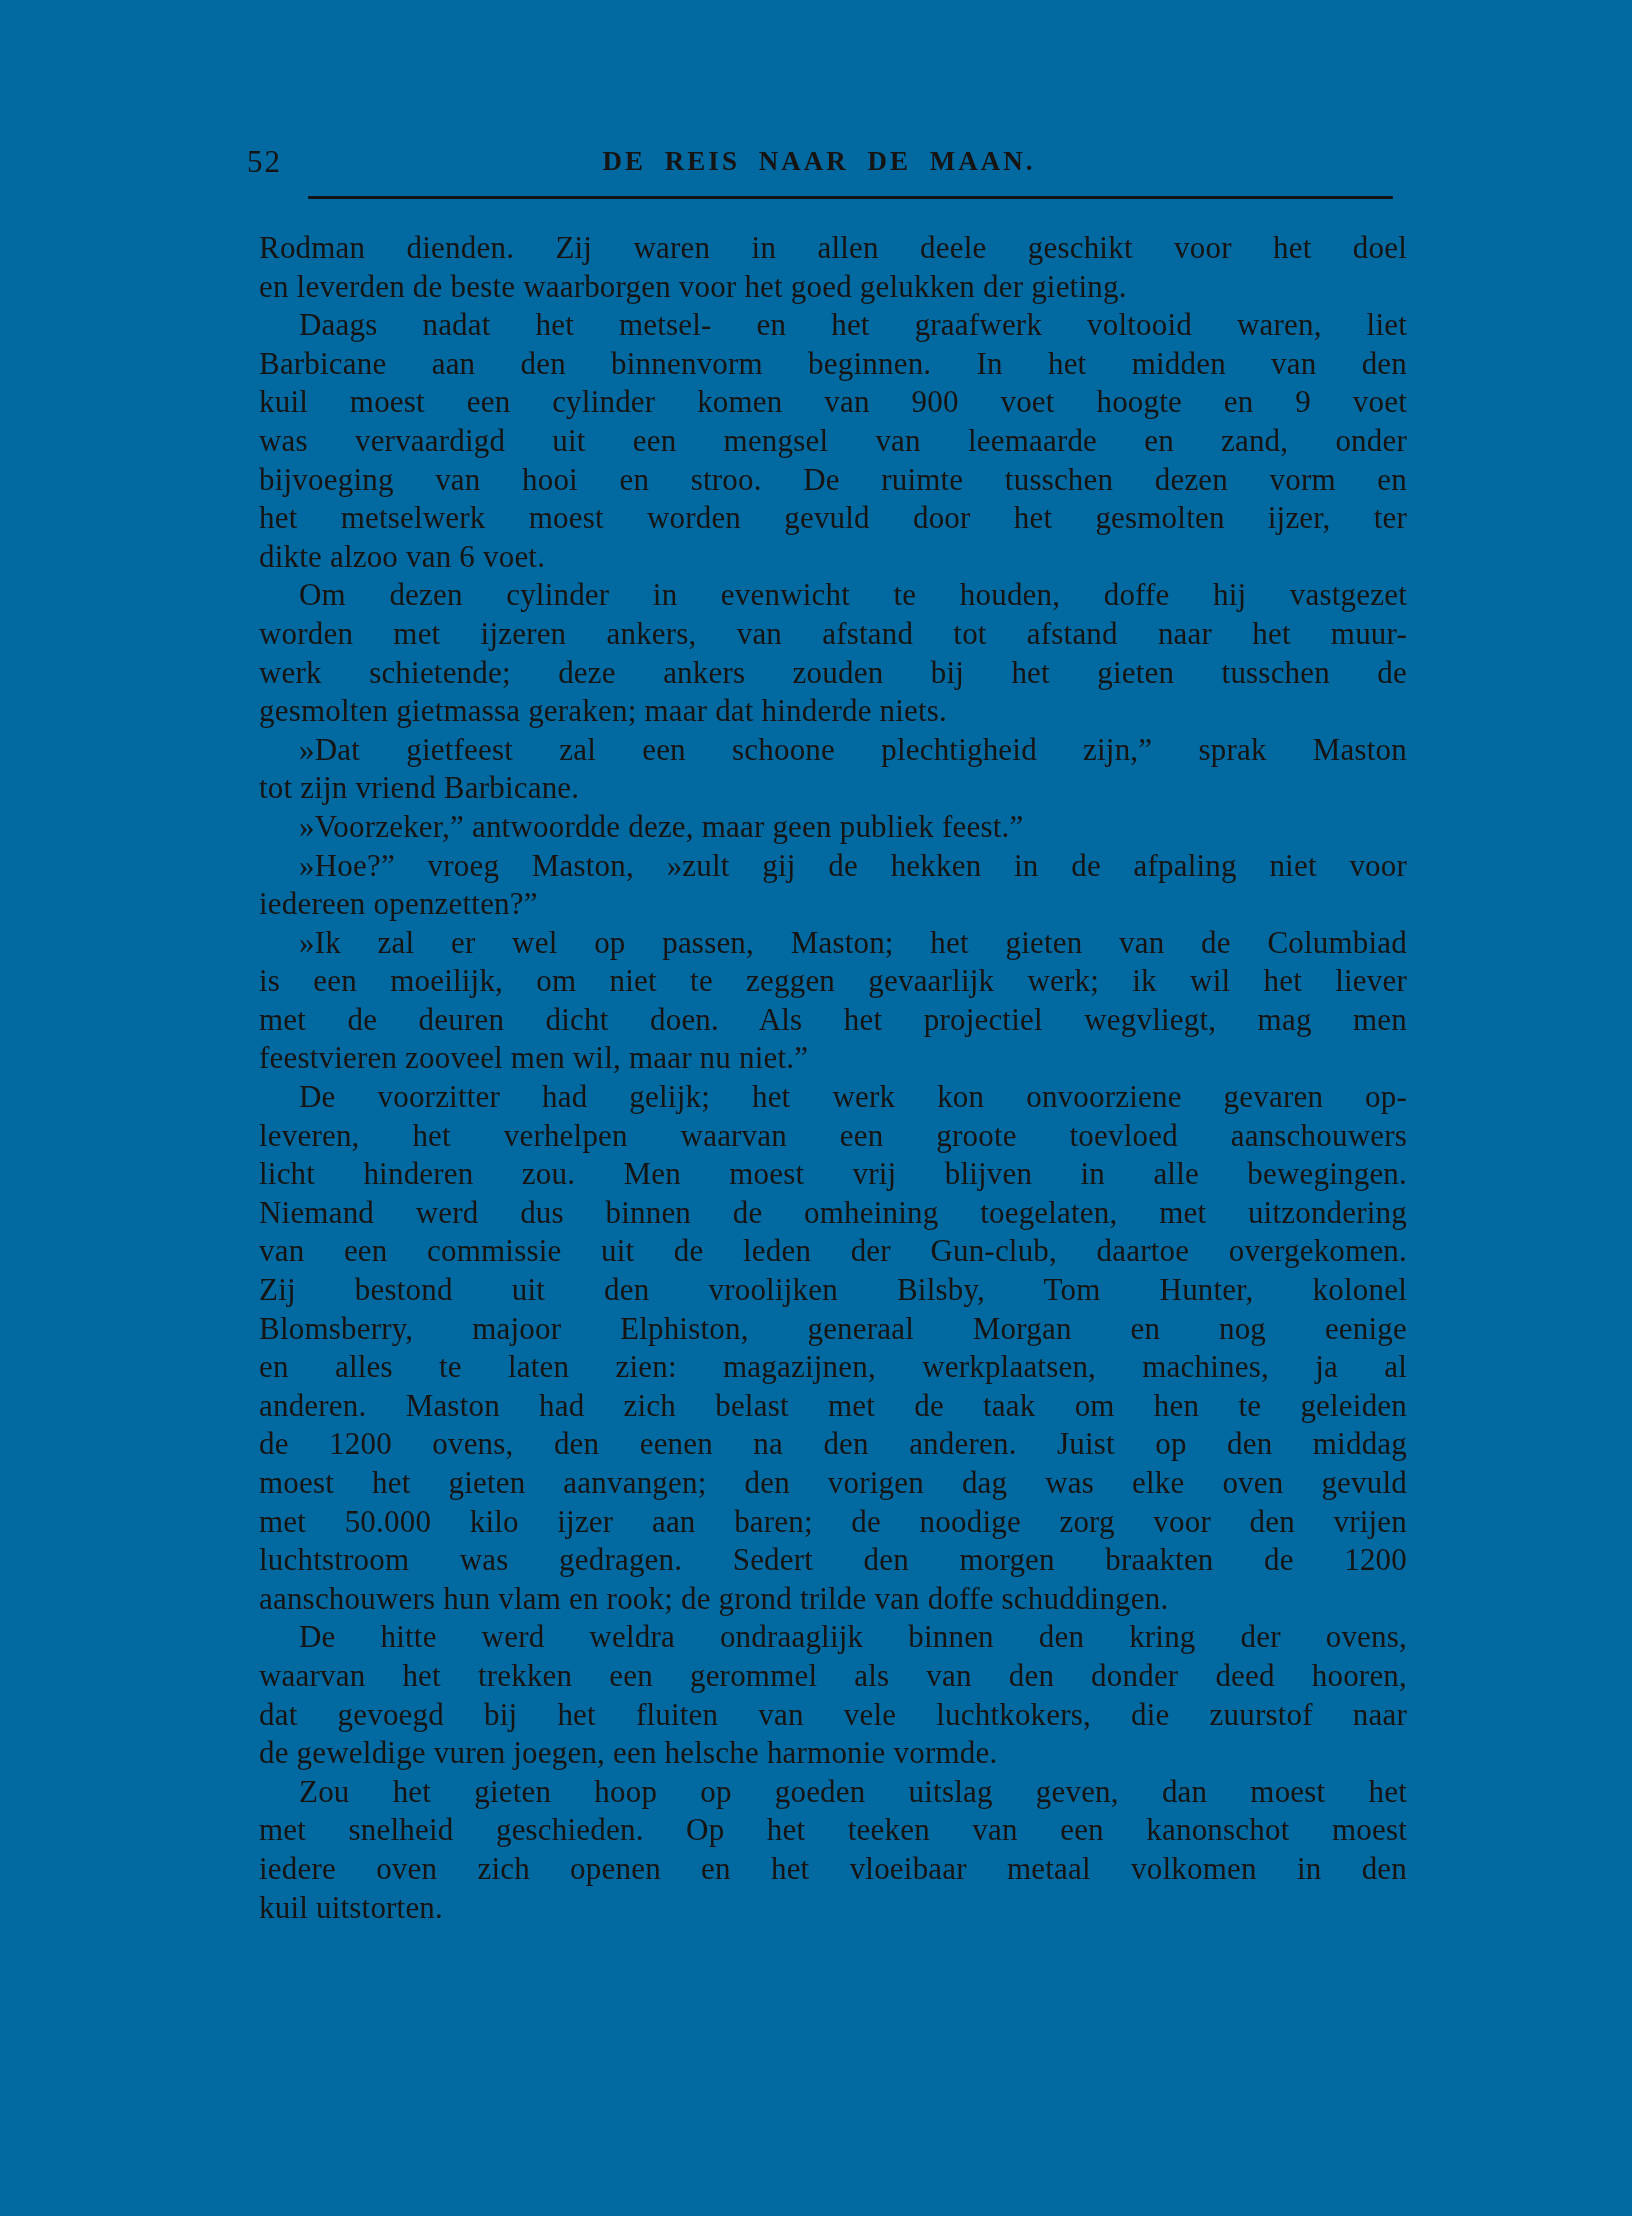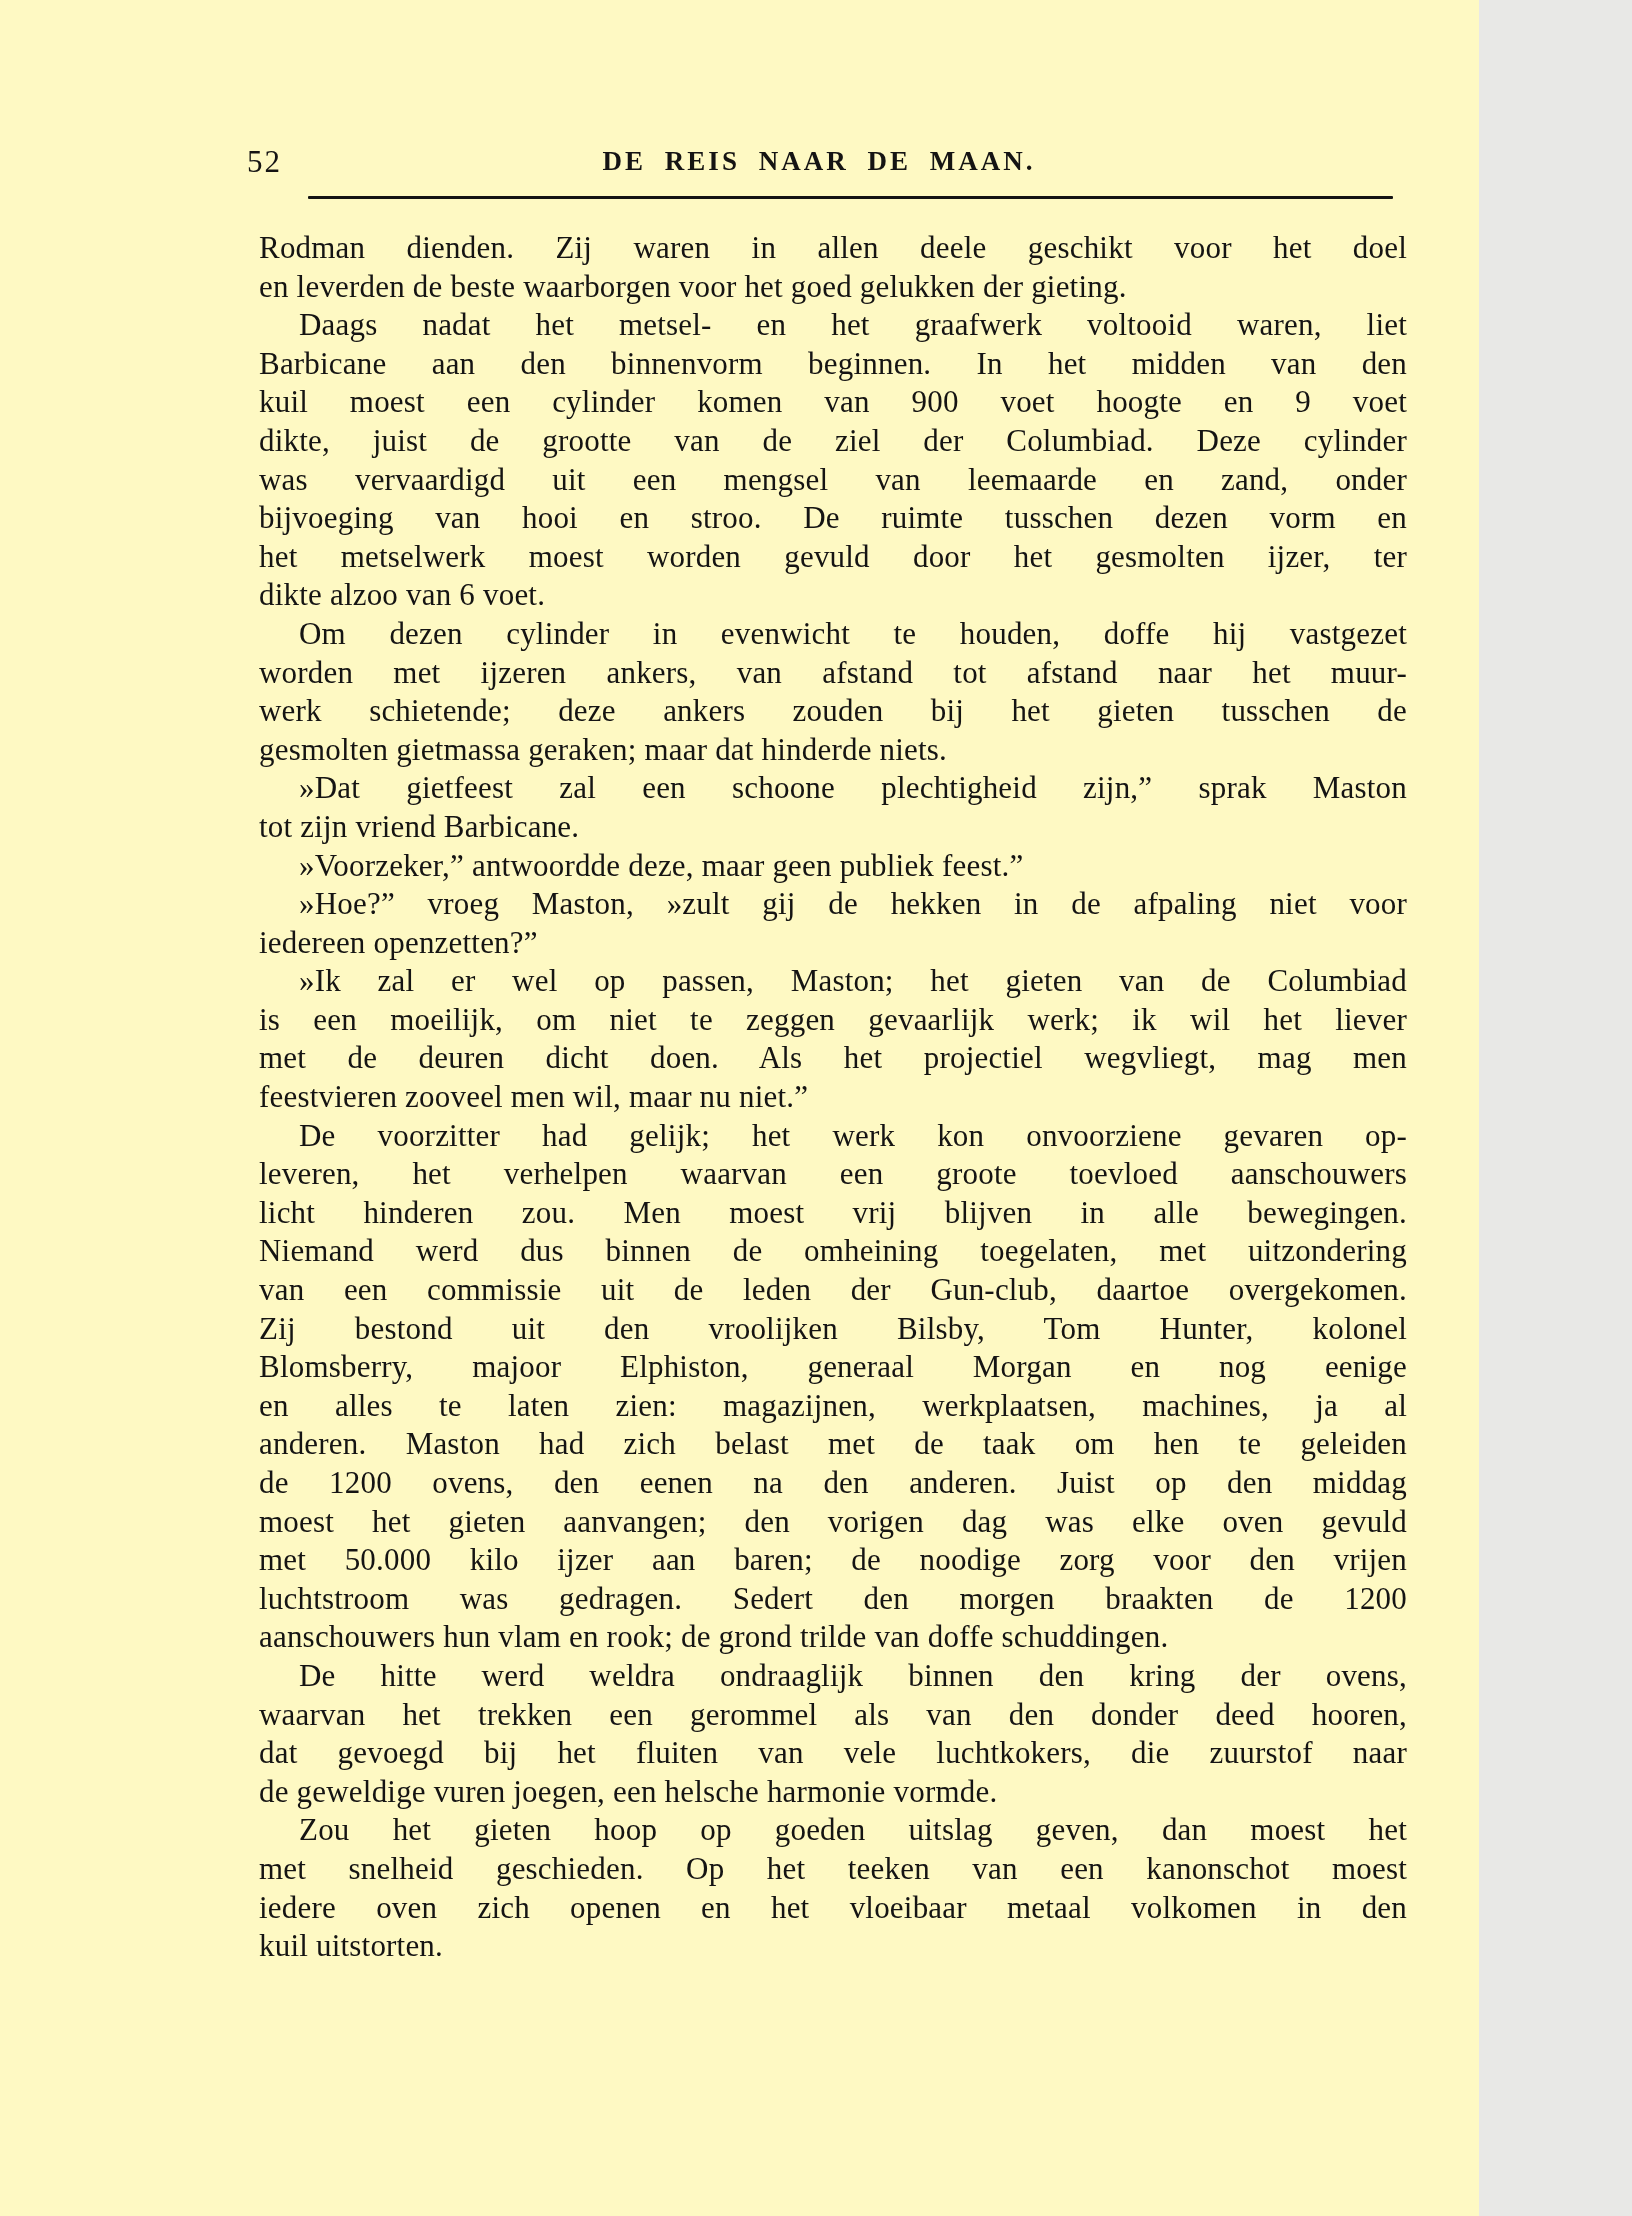--- a/index.html
+++ b/index.html
@@ -2,23 +2,23 @@
 <html><head>
 <meta charset="utf-8">
 <style>
   html, body {
     margin: 0;
     padding: 0;
     background: #e8e8e6;
   }
   .page {
     position: relative;
-    width: 1479px;
+    width: 1632px;
     height: 2216px;
-    background: #fef9c3;
+    background: #0369a1;
     overflow: hidden;
     font-family: "Liberation Serif", "DejaVu Serif", serif;
     color: #151413;
   }
   .header {
     position: absolute;
     left: 245px;
     top: 140px;
     width: 1148px;
     height: 46px;
@@ -81,21 +81,20 @@
   <div class="rule"></div>
   <div class="body-text" id="body-text">
       <div class="para">
         <div class="line first">Rodman dienden. Zij waren in allen deele geschikt voor het doel</div>
         <div class="line last">en leverden de beste waarborgen voor het goed gelukken der gieting.</div>
       </div>
       <div class="para indent">
         <div class="line first">Daags nadat het metsel- en het graafwerk voltooid waren, liet</div>
         <div class="line">Barbicane aan den binnenvorm beginnen. In het midden van den</div>
         <div class="line">kuil moest een cylinder komen van 900 voet hoogte en 9 voet</div>
-        <div class="line">dikte, juist de grootte van de ziel der Columbiad. Deze cylinder</div>
         <div class="line">was vervaardigd uit een mengsel van leemaarde en zand, onder</div>
         <div class="line">bijvoeging van hooi en stroo. De ruimte tusschen dezen vorm en</div>
         <div class="line">het metselwerk moest worden gevuld door het gesmolten ijzer, ter</div>
         <div class="line last">dikte alzoo van 6 voet.</div>
       </div>
       <div class="para indent">
         <div class="line first">Om dezen cylinder in evenwicht te houden, doffe hij vastgezet</div>
         <div class="line">worden met ijzeren ankers, van afstand tot afstand naar het muur-</div>
         <div class="line">werk schietende; deze ankers zouden bij het gieten tusschen de</div>
         <div class="line last">gesmolten gietmassa geraken; maar dat hinderde niets.</div>

